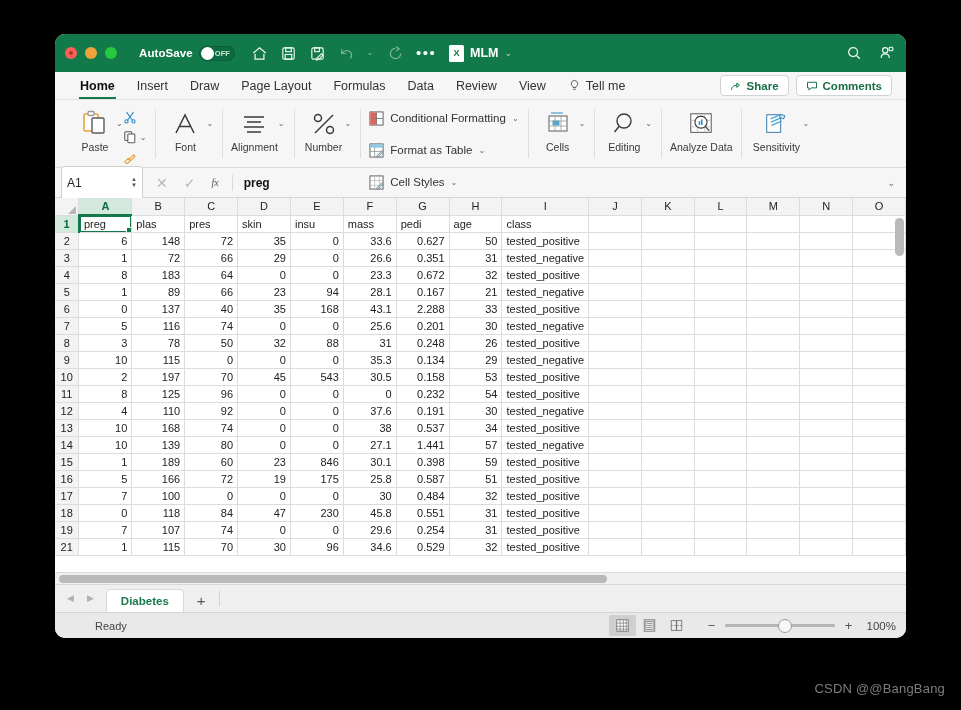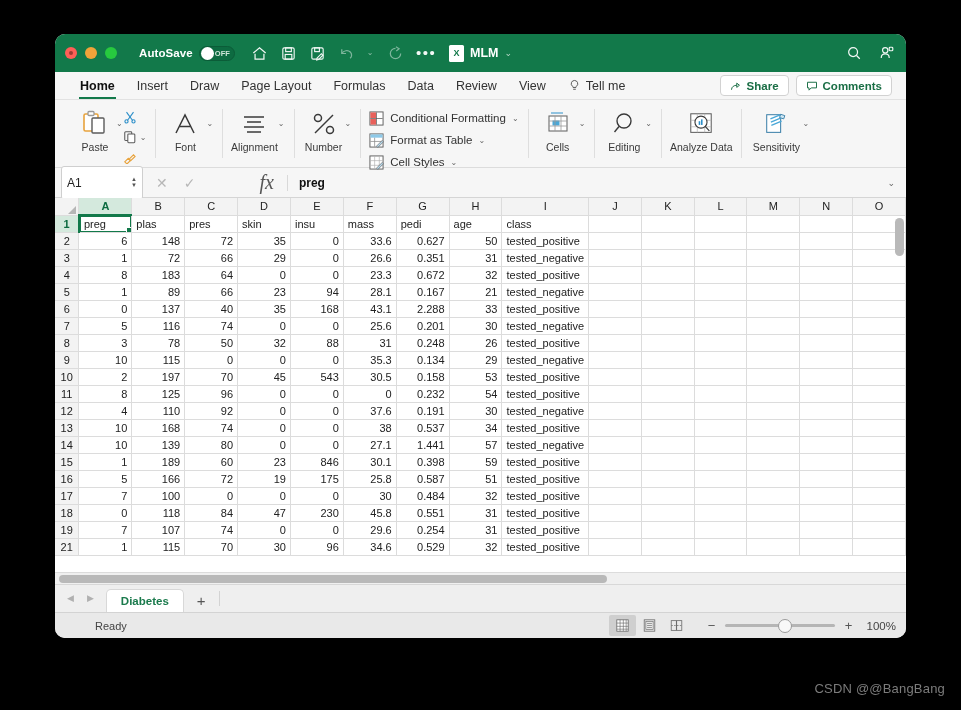--- a/index.html
+++ b/index.html
@@ -106,39 +106,39 @@
   }
   .bigbtn {
     display:flex; flex-direction:column; align-items:center; justify-content:flex-start;
     min-width:42px; padding-top:4px;
   }
   .bigbtn .glyph { height:34px; display:flex; align-items:center; justify-content:center; }
   .bigbtn .cap { font-size:10.5px; color:#3a3a3a; margin-top:1px; text-align:center; line-height:11px;}
   .caret { font-size:8px; color:#666; }
   .mini-col { display:flex; flex-direction:column; justify-content:center; gap:2px; padding-top:5px; }
   .mini-row { display:flex; align-items:center; gap:3px; height:18px; }
-  .list-col { display:flex; flex-direction:column; gap:4px; padding-top:6px; }
+  .list-col { display:flex; flex-direction:column; gap:14px; padding-top:6px; }
   .list-item { display:flex; align-items:center; gap:6px; font-size:11.5px; color:#333; height:18px; }
   .sq { width:15px; height:15px; flex:0 0 15px; }
 
   
   .formulabar {
     height: 30px; background:#f6f6f6; border-bottom:1px solid #d5d5d5;
     display:flex; align-items:center; flex: 0 0 30px;
   }
   .namebox {
     width: 82px; height:34px; margin-left:6px;
     background:#fff; border:1px solid #cfcfcf; border-radius:3px;
     display:flex; align-items:center; padding:0 5px; font-size:12px; color:#222;
     position:relative;
   }
   .namebox .spin { margin-left:auto; display:flex; flex-direction:column; gap:1px; color:#555; }
   .namebox .spin i { font-style:normal; font-size:6px; line-height:5px; }
   .fbar-btns { display:flex; align-items:center; gap:16px; padding:0 13px; color:#b7b7b7; font-size:14px; }
-  .fx { font-style:italic; font-family:"Liberation Serif", serif; font-size:20px; color:#555;margin-left:48px; }
+  .fx { font-style:italic; font-family:"Liberation Serif", serif; font-size:10px; color:#555; }
   .fbar-sep { width:1px; height:16px; background:#d9d9d9; }
   .fbar-input { flex:1; font-size:12px; color:#111; padding-left:11px; font-weight:bold; }
   .fbar-caret { color:#666; font-size:9px; padding-right:11px; }
 
   
   .gridwrap { flex:1; display:flex; flex-direction:column; background:#fff; overflow:hidden; position:relative; }
   table.sheet { border-collapse:collapse; table-layout:fixed; }
   table.sheet th, table.sheet td {
     border-right:1px solid #dcdcdc; border-bottom:1px solid #dcdcdc;
     height:17px; font-size:11px; font-weight:normal; color:#222;

